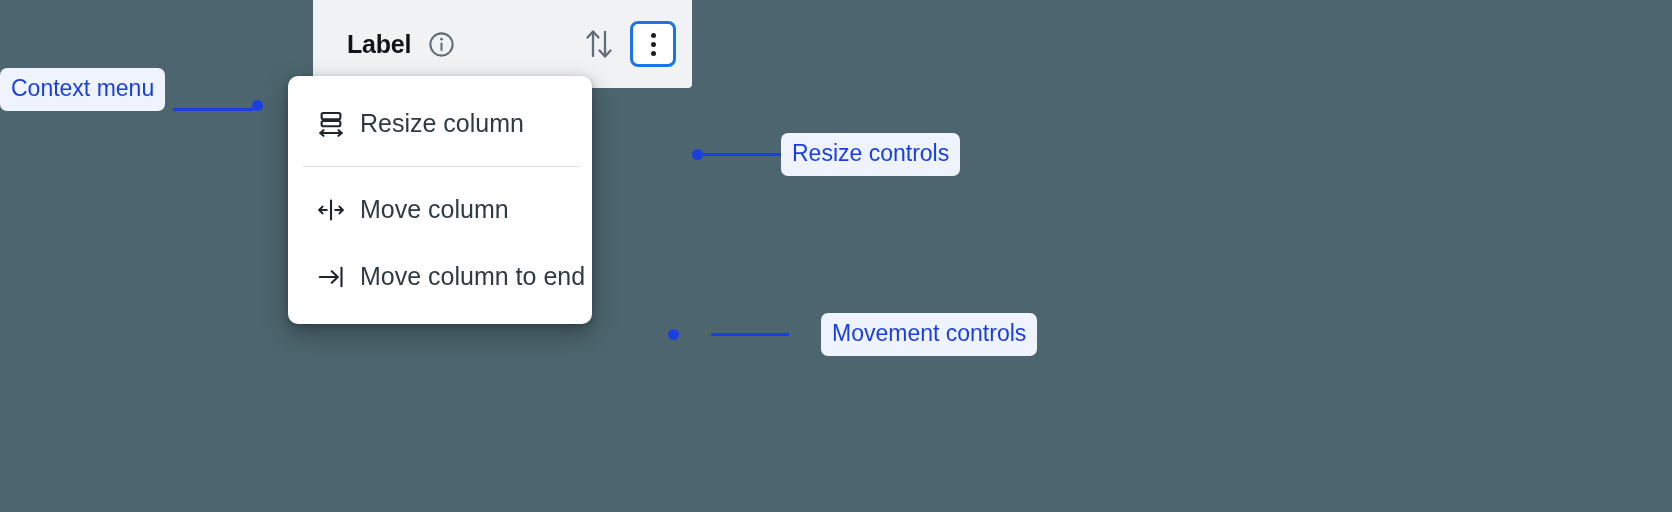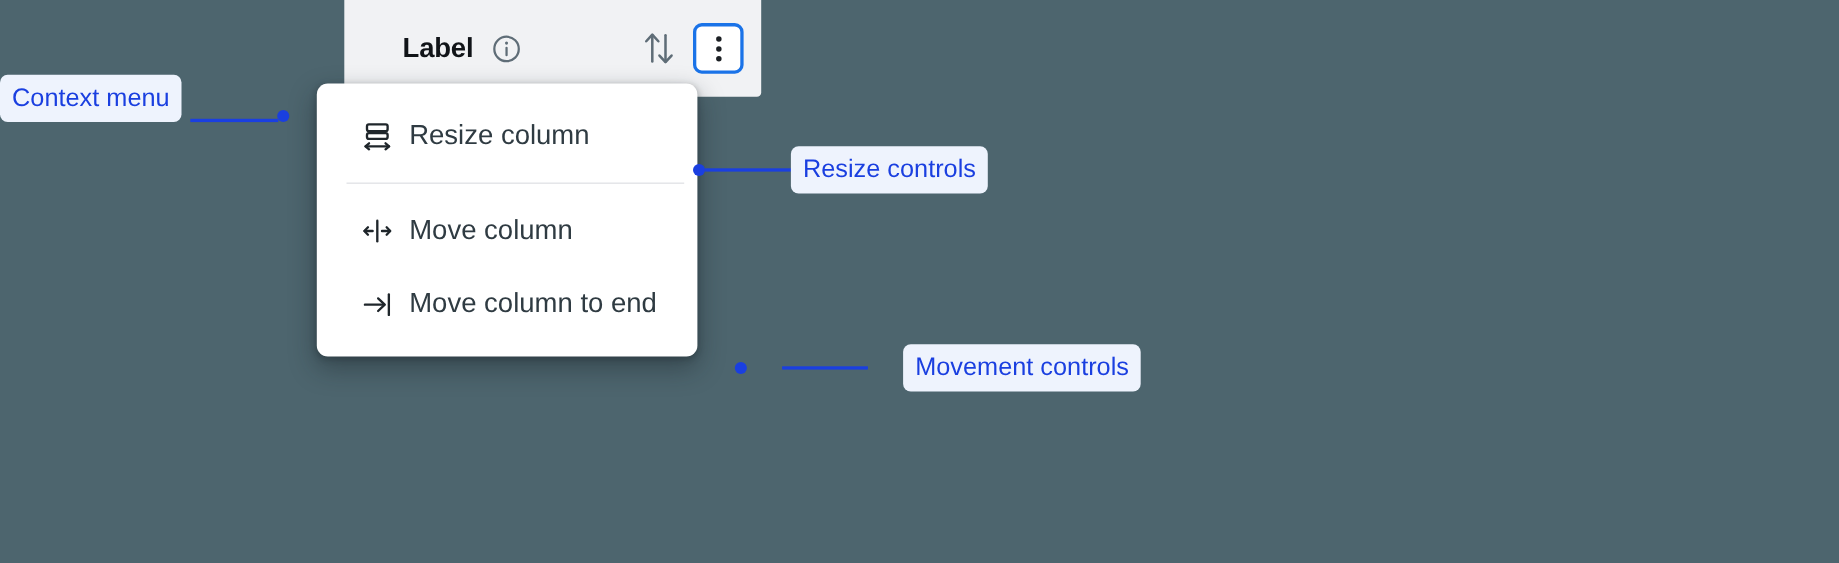--- a/index.html
+++ b/index.html
@@ -20,21 +20,21 @@
     position: absolute;
     left: 313px;
     top: 0px;
     width: 379px;
     height: 88px;
     background: #f1f2f4;
     border-radius: 0 0 4px 4px;
     box-sizing: border-box;
     display: flex;
     align-items: center;
-    padding: 0 16px 0 53px;
+    padding: 0 16px 0 34px;
   }
   #column-header .header-title {
     font-size: 25px;
     font-weight: 700;
     color: #111418;
     letter-spacing: -0.2px;
     line-height: 1;
   }
   .info-icon {
     margin-left: 16px;
@@ -77,25 +77,25 @@
     height: 5px;
     border-radius: 50%;
     background: #1b1f23;
   }
 
   
   #context-menu {
     position: absolute;
     left: 288px;
     top: 76px;
-    width: 346px;
+    width: 304px;
     background: #ffffff;
     border-radius: 10px;
     box-shadow: 0 10px 24px rgba(20,28,33,0.40), 0 2px 6px rgba(20,28,33,0.28);
-    padding: 14px 0 14px 16px;
+    padding: 14px 0 14px 4px;
     box-sizing: border-box;
   }
   .menu-item {
     display: flex;
     align-items: center;
     height: 67px;
     padding: 0 22px 0 24px;
     box-sizing: border-box;
     cursor: pointer;
   }
@@ -145,21 +145,21 @@
     height: 11px;
     border-radius: 50%;
     background: #1a3fe0;
     flex: none;
   }
 
   #anno-context-menu { left: 0px; top: 68px; align-items: flex-end; }
   #anno-context-menu .anno-line { width: 80px; margin-left: 8px; }
   #anno-context-menu .anno-dot { margin-left: -1px; }
 
-  #anno-resize { left: 630px; top: 133px; }
+  #anno-resize { left: 692px; top: 133px; }
   #anno-resize .anno-line { width: 78px; margin-right: 0px; }
 
   #anno-movement { left: 668px; top: 313px; gap: 32px; }
   #anno-movement .anno-line { width: 78px; margin-right: 0px; }
 </style>
 </head>
 <body>
 
 <div id="column-header">
   <span class="header-title">Label</span>

